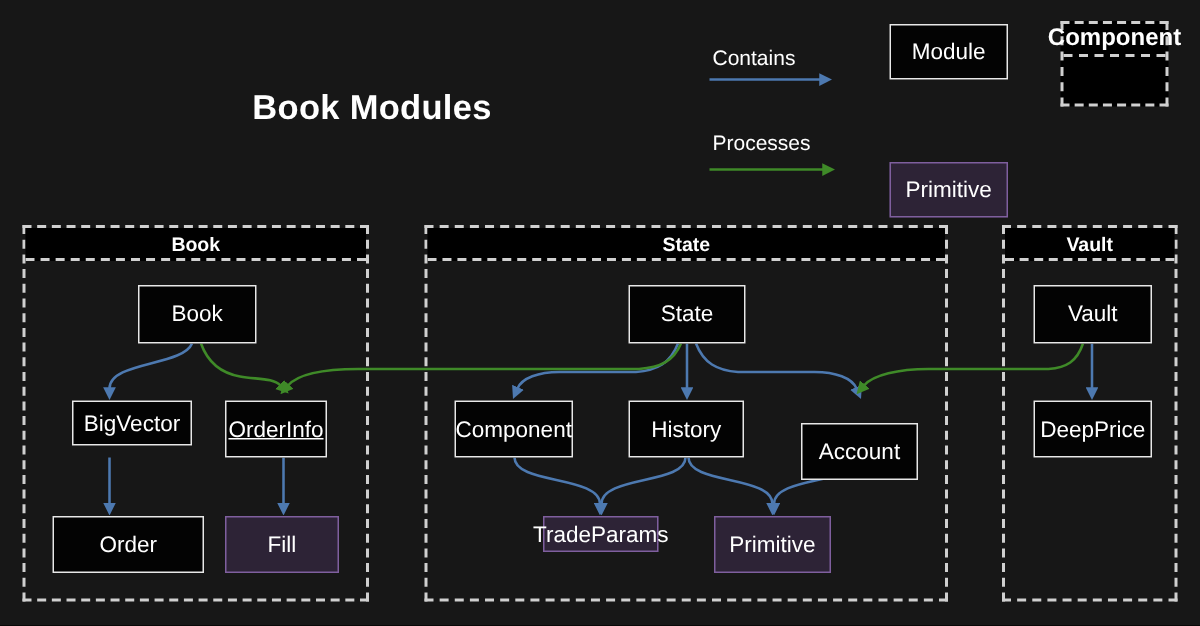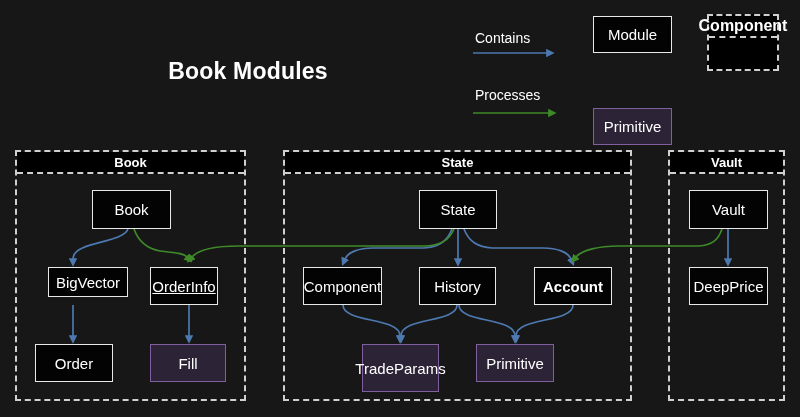--- a/index.html
+++ b/index.html
@@ -113,40 +113,40 @@
 
   <div class="node" style="left:92px;top:190px;width:79px;height:39px;">
     <span>Book</span>
   </div>
   <div class="node" style="left:48px;top:267px;width:80px;height:30px;">
     <span>BigVector</span>
   </div>
   <div class="node" style="left:150px;top:267px;width:68px;height:38px;text-decoration:underline;">
     <span>OrderInfo</span>
   </div>
-  <div class="node" style="left:35px;top:344px;width:78px;height:38px;">
+  <div class="node" style="left:35px;top:344px;width:101px;height:38px;">
     <span>Order</span>
   </div>
   <div class="node primitive" style="left:150px;top:344px;width:76px;height:38px;">
     <span>Fill</span>
   </div>
 
   <div class="node" style="left:419px;top:190px;width:78px;height:39px;">
     <span>State</span>
   </div>
   <div class="node" style="left:303px;top:267px;width:79px;height:38px;">
     <span>Component</span>
   </div>
   <div class="node" style="left:419px;top:267px;width:77px;height:38px;">
     <span>History</span>
   </div>
-  <div class="node" style="left:534px;top:267px;width:78px;height:38px;font-weight:bold;">
+  <div class="node" style="left:534px;top:282px;width:78px;height:38px;">
     <span>Account</span>
   </div>
-  <div class="node primitive" style="left:362px;top:344px;width:77px;height:48px;">
+  <div class="node primitive" style="left:362px;top:344px;width:77px;height:24px;">
     <span>TradeParams</span>
   </div>
   <div class="node primitive" style="left:476px;top:344px;width:78px;height:38px;">
     <span>Primitive</span>
   </div>
 
   <div class="node" style="left:689px;top:190px;width:79px;height:39px;">
     <span>Vault</span>
   </div>
   <div class="node" style="left:689px;top:267px;width:79px;height:38px;">

